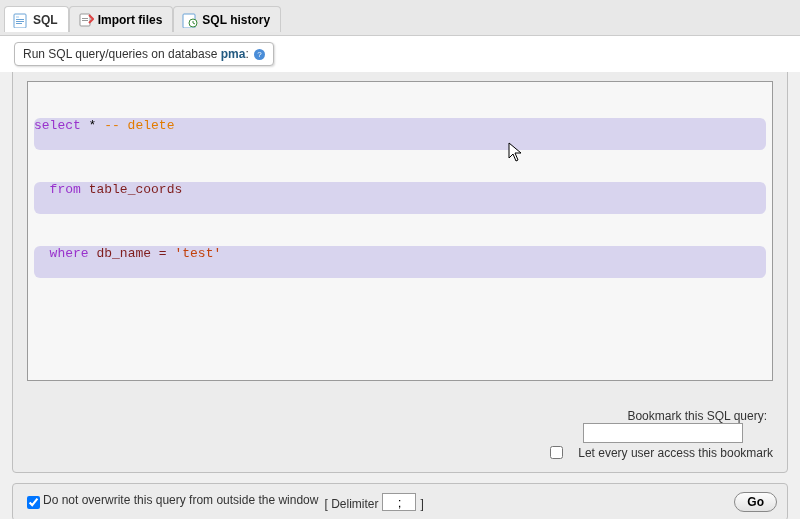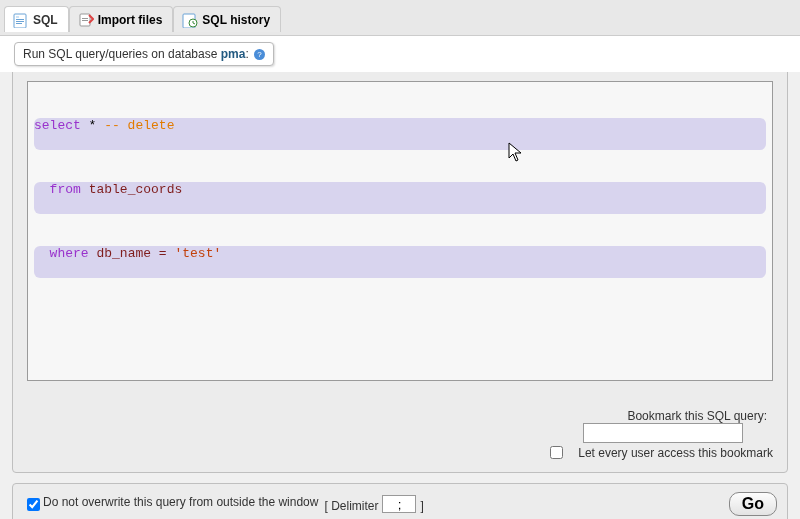--- a/index.html
+++ b/index.html
@@ -143,21 +143,21 @@
   .delim-group input[type="text"] {
     width: 34px; height: 18px; border: 1px solid #999; text-align: center;
   }
   .spacer { flex: 1; }
   .go-btn {
     border: 1px solid #888;
     border-radius: 10px;
     padding: 2px 12px;
     background: linear-gradient(#fdfdfd, #e3e3e3);
     font-weight: bold;
-    font-size: 16px;
+    font-size: 12px;
     cursor: pointer;
   }
   input[type="checkbox"] {
     width: 13px; height: 13px;
   }
 </style>
 </head>
 <body>
 
 <div class="tabs">

